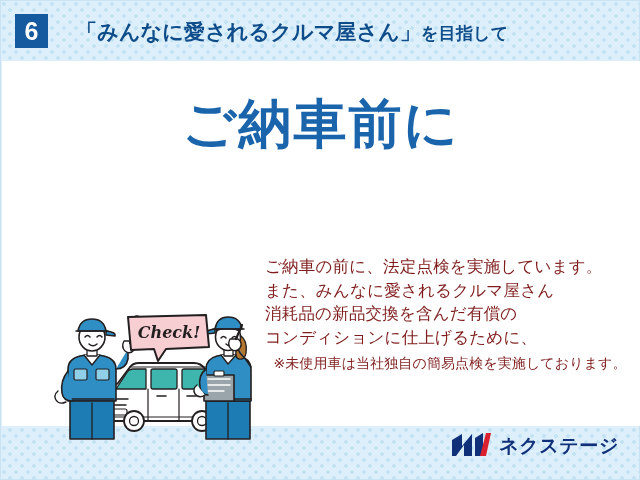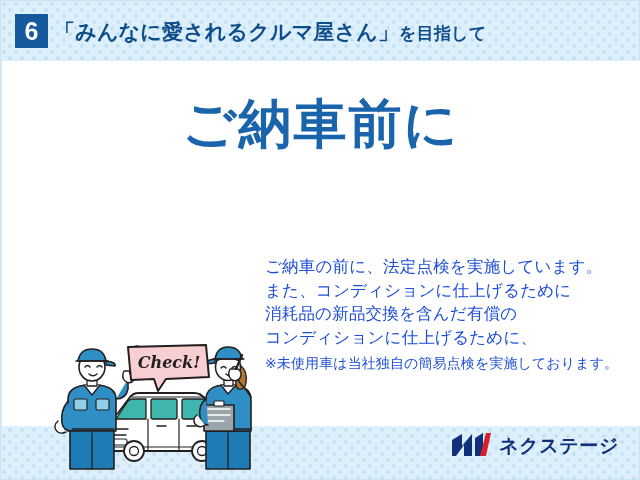--- a/index.html
+++ b/index.html
@@ -47,21 +47,21 @@
     font-size: 25px;
     font-weight: bold;
     display: flex;
     align-items: center;
     justify-content: center;
     line-height: 1;
     letter-spacing: 0;
     flex: none;
   }
   #header-text {
-    margin-left: 6px;
+    margin-left: 28px;
     color: #0e4c8a;
     white-space: nowrap;
     line-height: 1;
   }
   #header-main {
     font-size: 21px;
     font-weight: bold;
     letter-spacing: 0.2px;
   }
   #header-sub {
@@ -104,43 +104,44 @@
     top: 194px;
     width: 638px;
     height: 171px;
   }
 
   #body-text {
     position: absolute;
     left: 263px;
     top: 0;
     width: 370px;
-    color: #1d4ed8;
+    color: #7f1d1d;
   }
   .body-line {
     font-size: 16.5px;
     line-height: 23.5px;
     letter-spacing: 0.2px;
     white-space: nowrap;
     font-weight: 500;
   }
   .body-note {
     font-size: 14px;
     line-height: 22px;
     letter-spacing: 0.1px;
     white-space: nowrap;
     margin-top: 3px;
     font-weight: 500;
+    text-align: center;
   }
 
   
   #illustration {
     position: absolute;
     left: 52px;
-    top: 84px;
+    top: 54px;
     width: 215px;
     height: 135px;
   }
   #illustration svg { display: block; }
 
   
   #footer {
     position: absolute;
     left: 0;
     bottom: 0;
@@ -298,21 +299,21 @@
             <g>
               <path d="M74 8 L152 6 L155 38 L112 40 L104 52 L100 40 L77 41 Z" fill="#f7cfd2" stroke="#231f20" stroke-width="2"></path>
             </g>
           </g>
           <text x="115" y="29" text-anchor="middle" font-family="&quot;DejaVu Serif&quot;, serif" font-size="16" font-style="italic" font-weight="bold" fill="#231f20">Check!</text>
         </svg>
       </div>
 
       <div id="body-text">
         <div class="body-line">ご納車の前に、法定点検を実施しています。</div>
-        <div class="body-line">また、コンディションに仕上げるために</div>
+        <div class="body-line">また、みんなに愛されるクルマ屋さん</div>
         <div class="body-line">消耗品の新品交換を含んだ有償の</div>
         <div class="body-line">コンディションに仕上げるために、</div>
         <div class="body-note">※未使用車は当社独自の簡易点検を実施しております。</div>
       </div>
 
     </div>
   </div>
 
   <div id="footer">
     <div id="logo">

